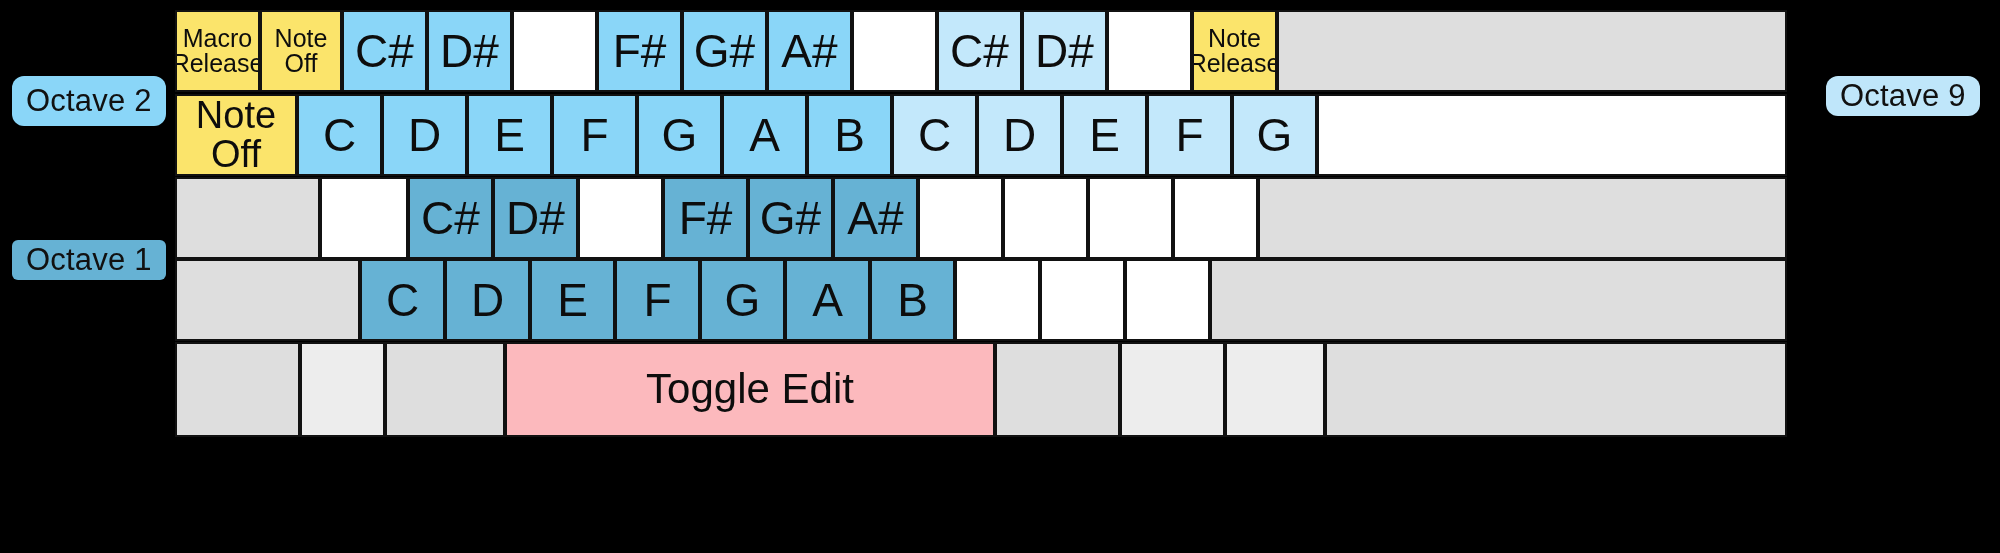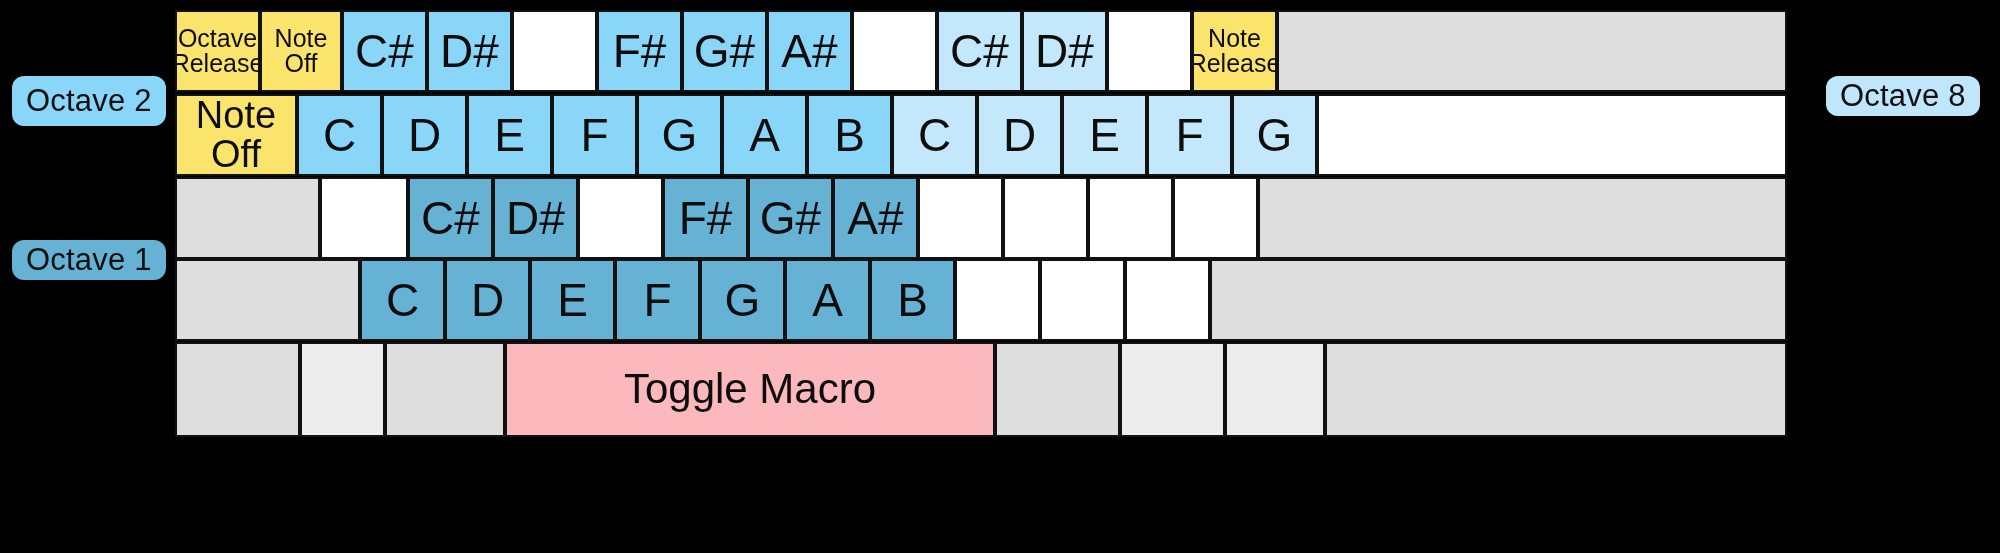--- a/index.html
+++ b/index.html
@@ -42,20 +42,21 @@
     left: 12px;
     top: 76px;
     height: 50px;
     background: #8ad6f8;
   }
   #octave-left-1 {
     left: 12px;
     top: 240px;
     height: 40px;
     background: #66b2d4;
+    border-radius: 6px;
   }
   #octave-right-3 {
     left: 1826px;
     top: 76px;
     height: 40px;
     background: #bfe6fa;
   }
 
   
   #keyboard {
@@ -112,25 +113,25 @@
 </style>
 </head>
 <body>
 
 <div id="stage">
 
   <div class="octave-badge" id="octave-left-2">Octave 2</div>
 
   <div class="octave-badge" id="octave-left-1">Octave 1</div>
 
-  <div class="octave-badge" id="octave-right-3">Octave 8</div>
+  <div class="octave-badge" id="octave-right-3">Octave 9</div>
 
   <div id="keyboard">
     <div class="kb-row" id="row-1" style="width: 1612px;">
-        <div class="key c-yellow t-small" style="left: 0px; width: 85px;">Octave
+        <div class="key c-yellow t-small" style="left: 0px; width: 85px;">Macro
 Release</div>
         <div class="key c-yellow t-small" style="left: 85px; width: 82px;">Note
 Off</div>
         <div class="key c-blue t-big" style="left: 167px; width: 85px;">C#</div>
         <div class="key c-blue t-big" style="left: 252px; width: 85px;">D#</div>
         <div class="key c-blank t-big" style="left: 337px; width: 85px;"></div>
         <div class="key c-blue t-big" style="left: 422px; width: 85px;">F#</div>
         <div class="key c-blue t-big" style="left: 507px; width: 85px;">G#</div>
         <div class="key c-blue t-big" style="left: 592px; width: 85px;">A#</div>
         <div class="key c-blank t-big" style="left: 677px; width: 85px;"></div>
@@ -184,21 +185,21 @@
         <div class="key c-blue-dark t-big" style="left: 695px; width: 85px;">B</div>
         <div class="key c-blank t-big" style="left: 780px; width: 85px;"></div>
         <div class="key c-blank t-big" style="left: 865px; width: 85px;"></div>
         <div class="key c-blank t-big" style="left: 950px; width: 85px;"></div>
         <div class="key c-gray t-big" style="left: 1035px; width: 577px;"></div>
       </div>
     <div class="kb-row" id="row-5" style="width: 1612px;">
         <div class="key c-gray t-toggle" style="left: 0px; width: 125px;"></div>
         <div class="key c-gray-light t-toggle" style="left: 125px; width: 85px;"></div>
         <div class="key c-gray t-toggle" style="left: 210px; width: 120px;"></div>
-        <div class="key c-pink t-toggle" style="left: 330px; width: 490px;">Toggle Macro</div>
+        <div class="key c-pink t-toggle" style="left: 330px; width: 490px;">Toggle Edit</div>
         <div class="key c-gray t-toggle" style="left: 820px; width: 125px;"></div>
         <div class="key c-gray-light t-toggle" style="left: 945px; width: 105px;"></div>
         <div class="key c-gray-light t-toggle" style="left: 1050px; width: 100px;"></div>
         <div class="key c-gray t-toggle" style="left: 1150px; width: 462px;"></div>
       </div>
   </div>
 
 </div>
 
 </body></html>

